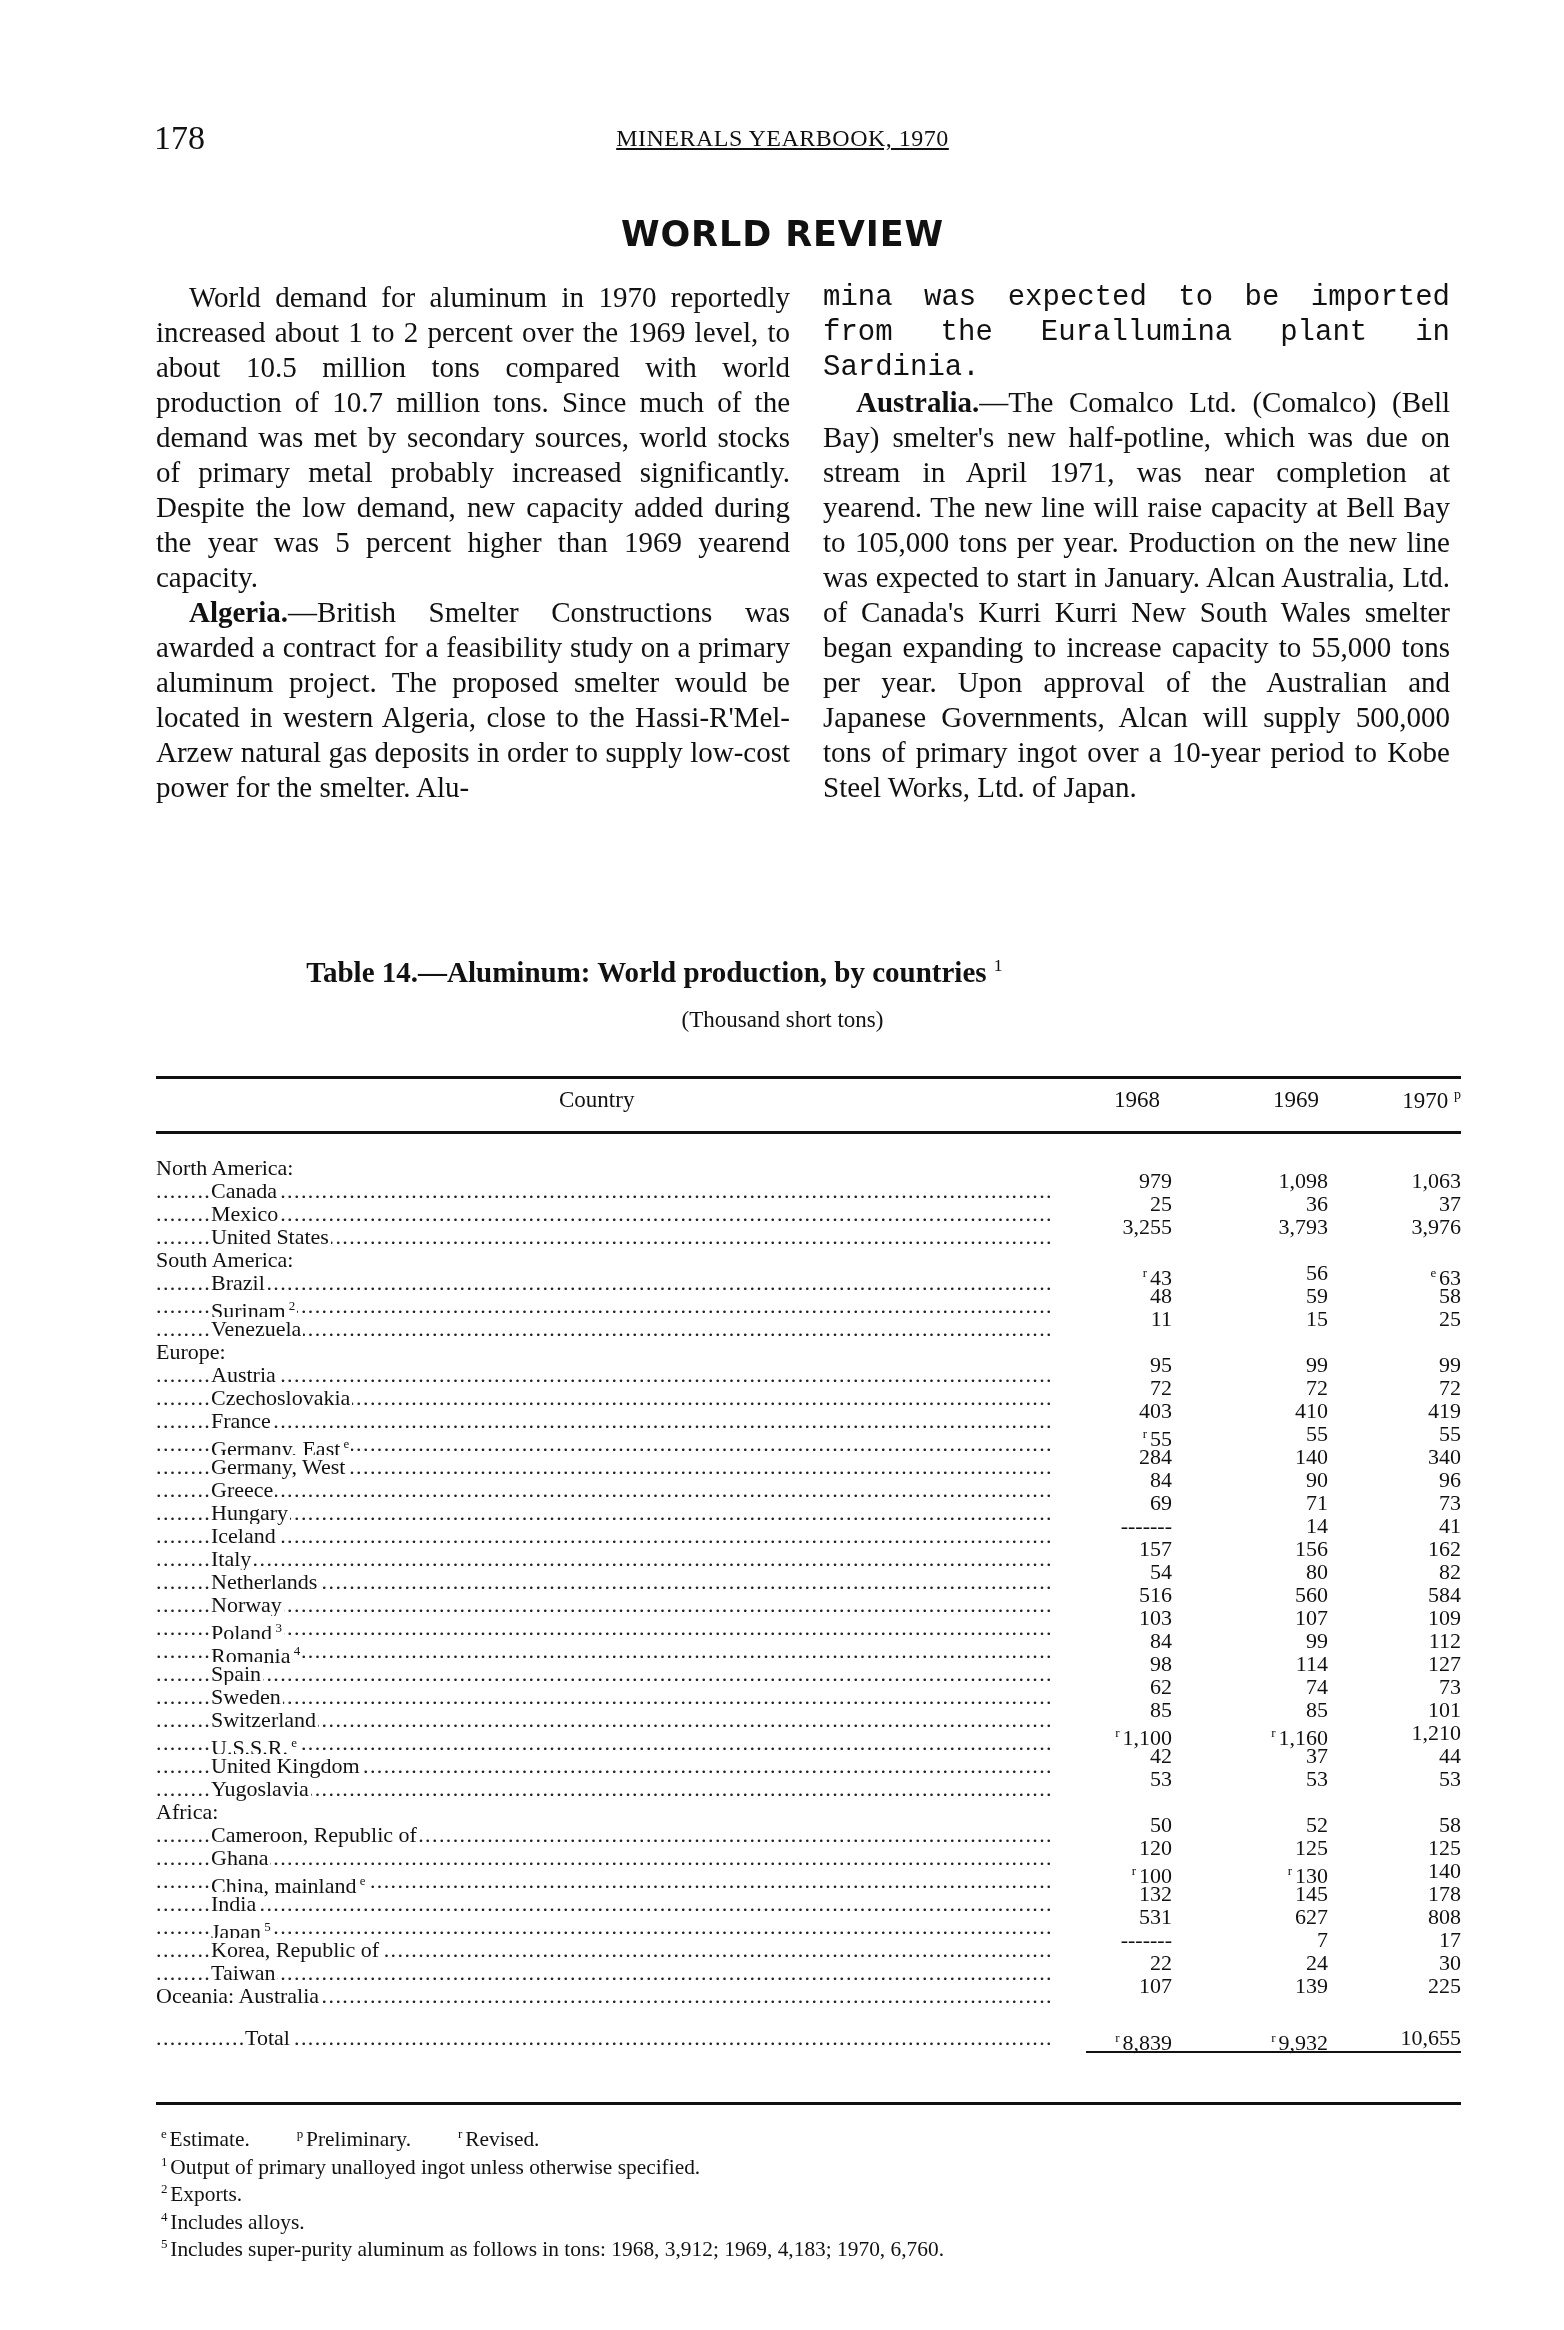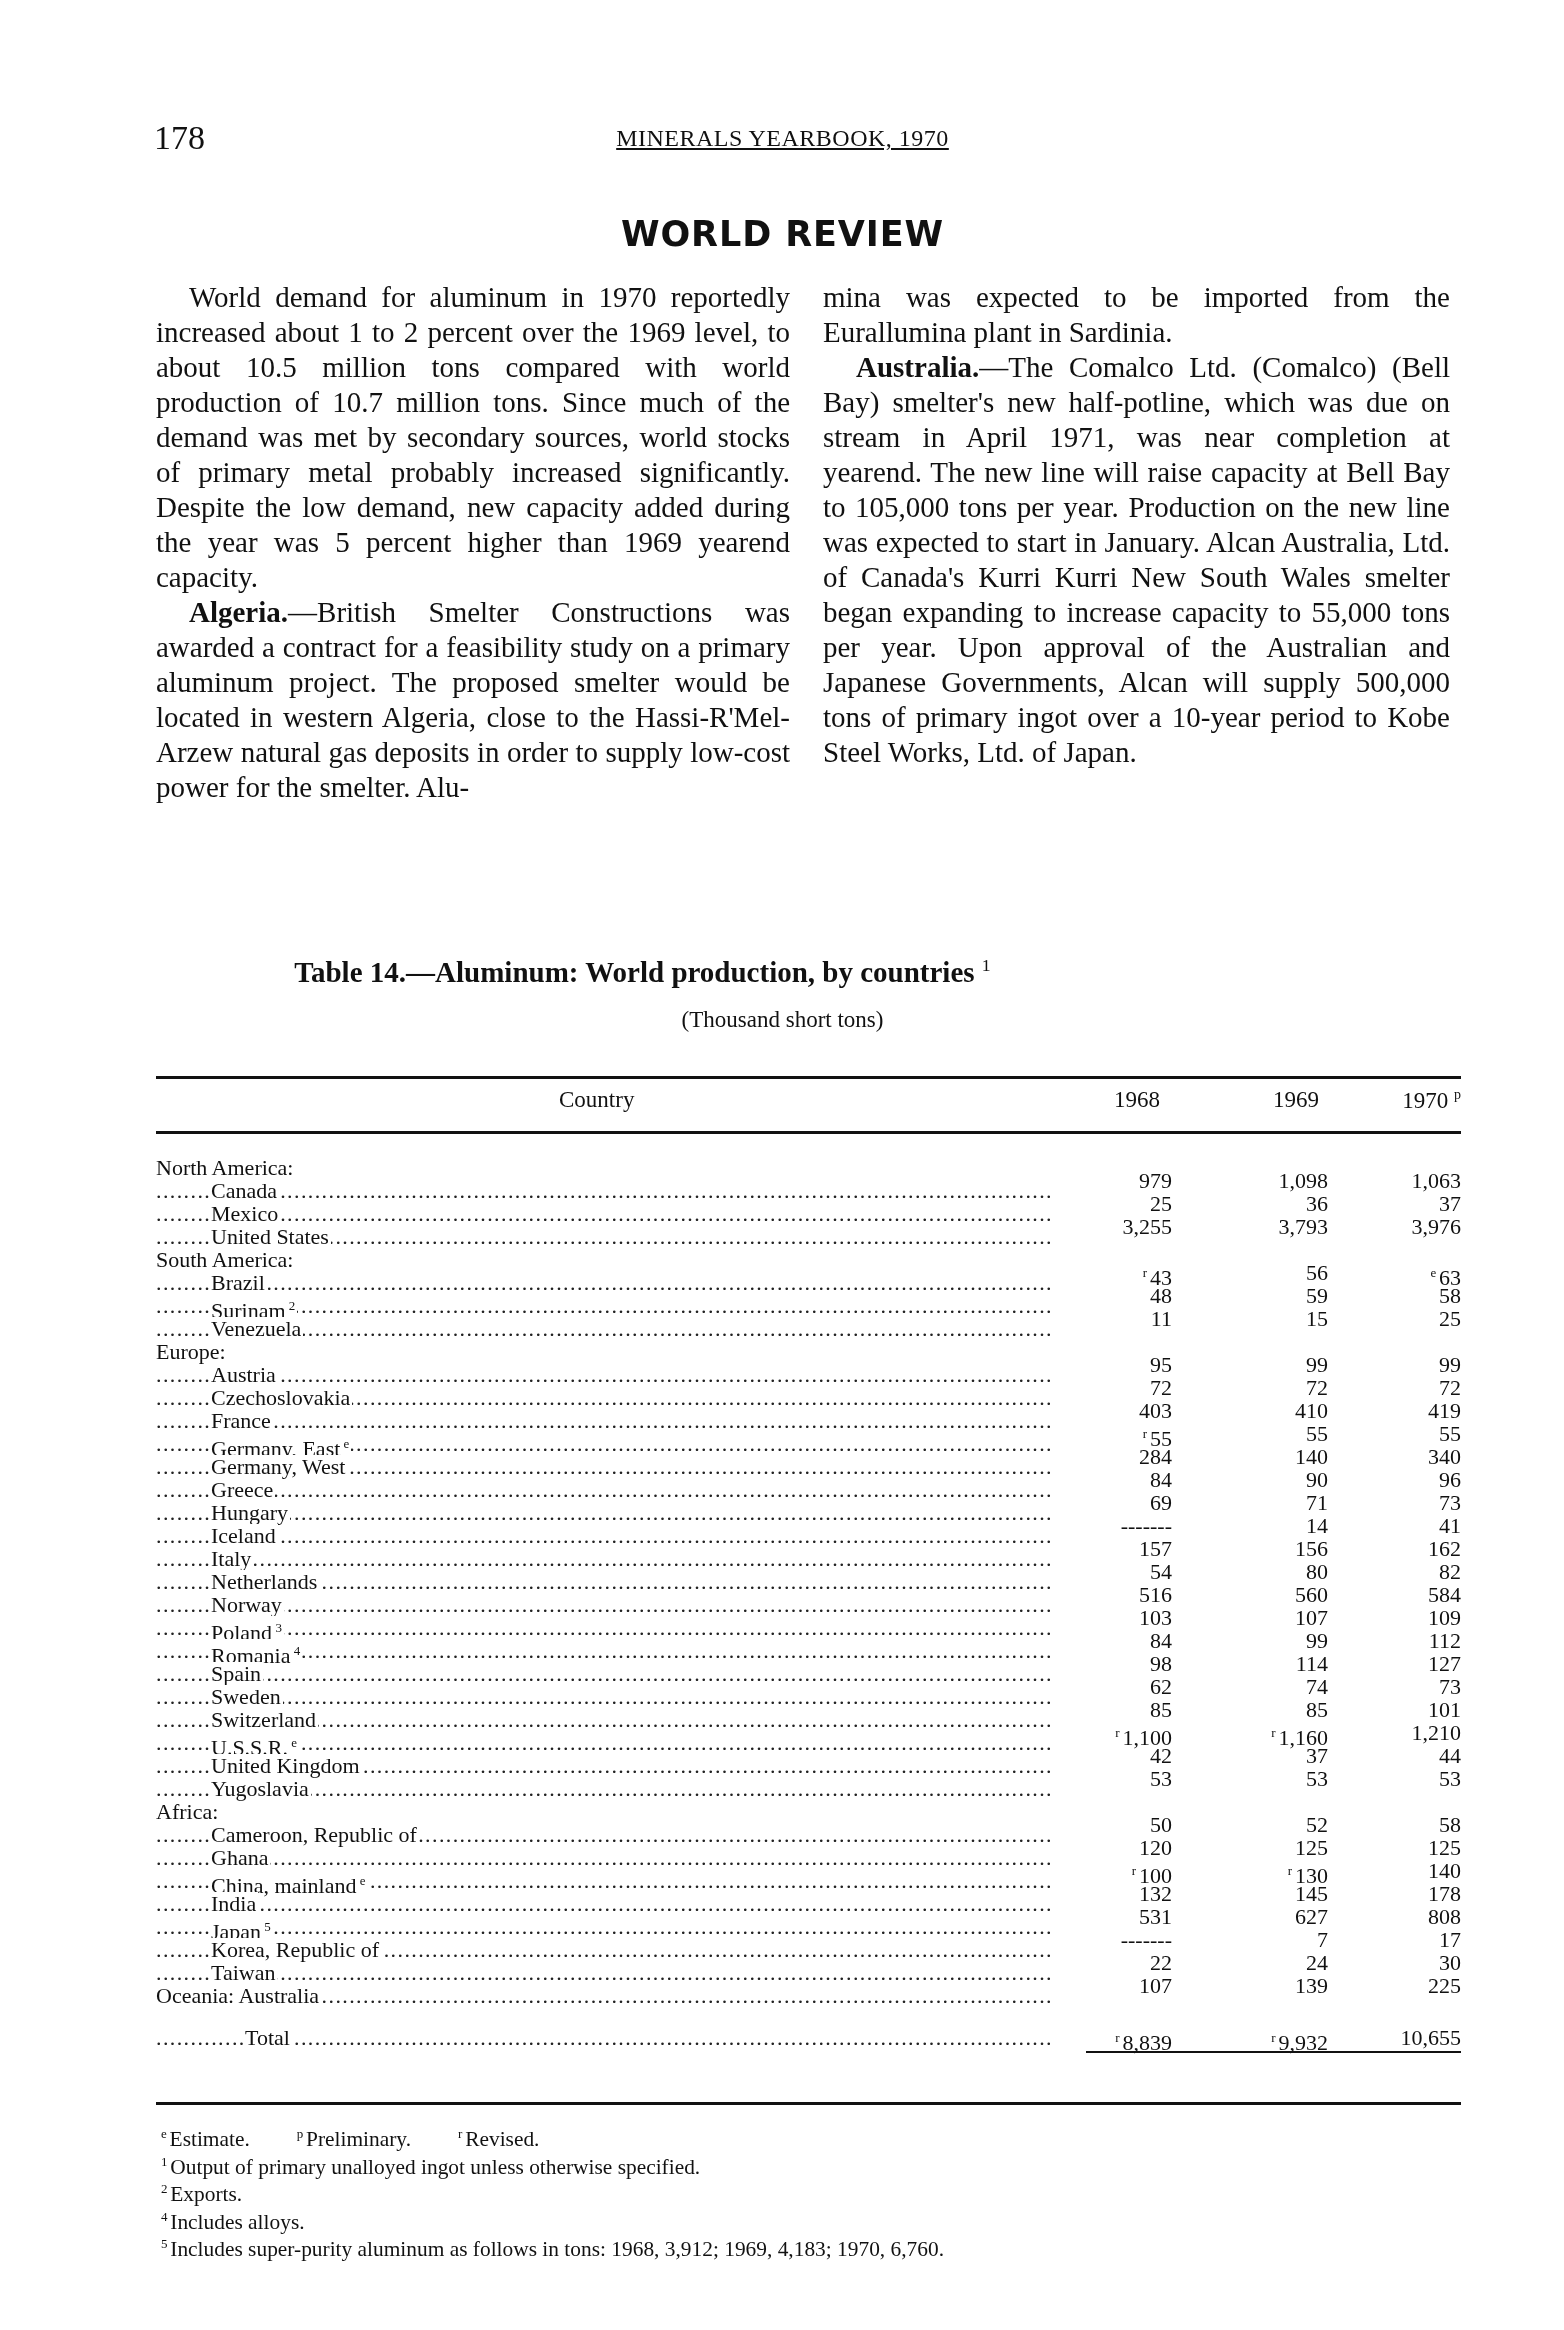--- a/index.html
+++ b/index.html
@@ -5,23 +5,23 @@
   html, body { margin:0; padding:0; background:#ffffff; }
   body { width:1565px; height:2553px; position:relative; overflow:hidden; color:#111; font-family:"Liberation Serif", "DejaVu Serif", serif; }
   .abs { position:absolute; }
   .page-number { left:154px; top:119px; font-size:34px; }
   .running-head { left:0; width:1565px; top:125px; text-align:center; font-size:24px; letter-spacing:0.5px;text-decoration:underline; }
   .section-title { left:0; width:1565px; top:214px; text-align:center; font-family:"DejaVu Sans", "Liberation Sans", sans-serif; font-weight:bold; font-size:35px; letter-spacing:0.9px; }
   .col { top:280px; width:634px; font-size:29px; line-height:35px; text-align:justify; }
   .col-left { left:156px; }
   .col-right { left:823px; width:627px; }
   .col p { margin:0; text-indent:33px; }
-  .col p.cont { text-indent:0; }
+  .col p.cont { text-indent:0;font-family:Liberation Mono, monospace; }
   .col b { font-weight:bold; }
-  .table-title { left:0; width:1285px; top:955px; text-align:center; font-size:29px; font-weight:bold; }
+  .table-title { left:0; width:1285px; top:955px; text-align:center; font-size:29px; font-weight:bold;padding-left:12px; }
   .table-title sup { font-size:17.7px; font-weight:normal; vertical-align:super; }
   .table-subtitle { left:0; width:1565px; top:1007px; text-align:center; font-size:23px; }
   .rule { left:156px; width:1305px; height:3.3px; background:#111; }
   .rule-top { top:1076px; }
   .rule-head { top:1131px; height:2.8px; }
   .rule-bottom { top:2102px; height:3.3px; }
   .rule-total { left:1086px; width:375px; top:2051px; height:2.3px; }
   .th { top:1087px; font-size:23px; }
   .th-country { left:559px; }
   .th-y { text-align:right; width:93px; }

